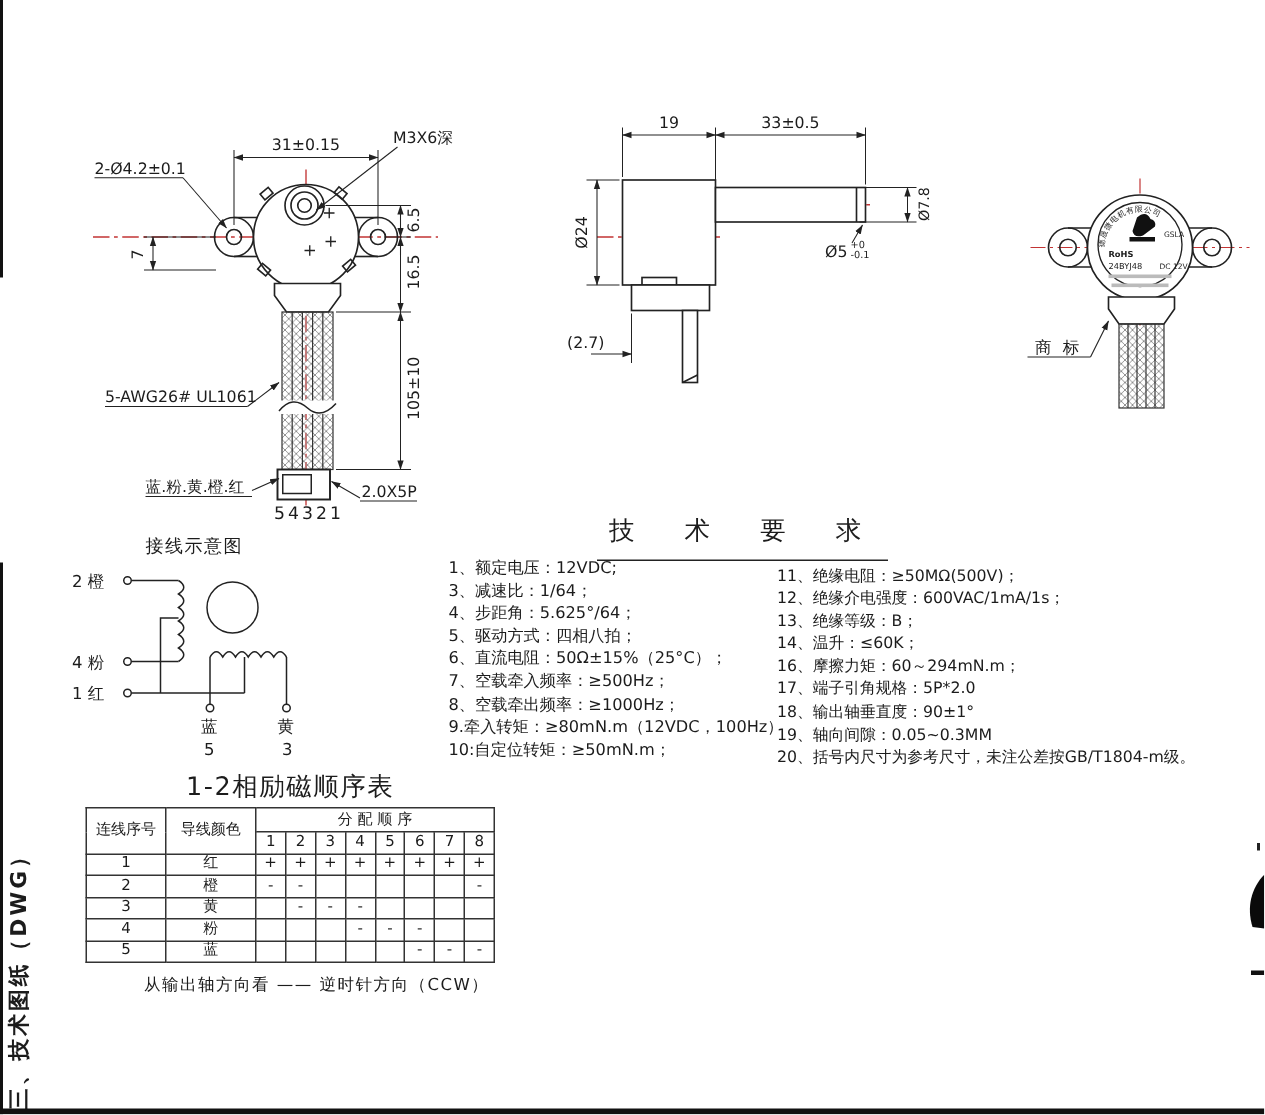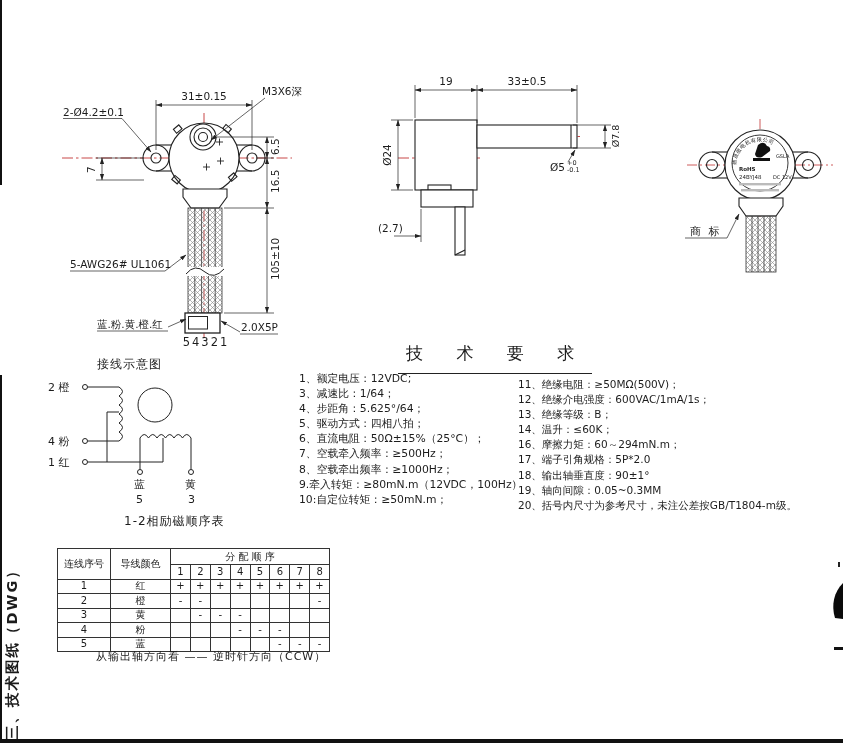--- a/index.html
+++ b/index.html
@@ -13,22 +13,22 @@
   .dimtxt { font-size:10.5px; }
   .borderline { background:#111; }
   
   #tech-title {
     font-size:17px; letter-spacing:14px; font-weight:500;
     border-bottom:1.5px solid #222; padding:0 4px 8px 8px; white-space:nowrap;
   }
   .tech-col { font-size:10.8px; line-height:15.1px; white-space:nowrap; }
   .tech-col div { height:15.1px; }
   
-  #seq-caption { font-size:12px; letter-spacing:1px; }
-  table.seq { border-collapse:collapse; table-layout:fixed;margin-top:10px; }
+  #seq-caption { font-size:17px; letter-spacing:1px; }
+  table.seq { border-collapse:collapse; table-layout:fixed; }
   table.seq th, table.seq td {
     border:1px solid #333; font-weight:normal; font-size:10px;
     text-align:center; padding:0; height:14.5px; line-height:12px;
     font-family:"DejaVu Sans", sans-serif; background:#fff;
   }
   table.seq .wno { width:53px; }
   table.seq .wcol { width:60px; }
   table.seq .step { width:20px; }
   #seq-footer { font-size:11px; letter-spacing:1px; white-space:nowrap; }
   #side-label {

